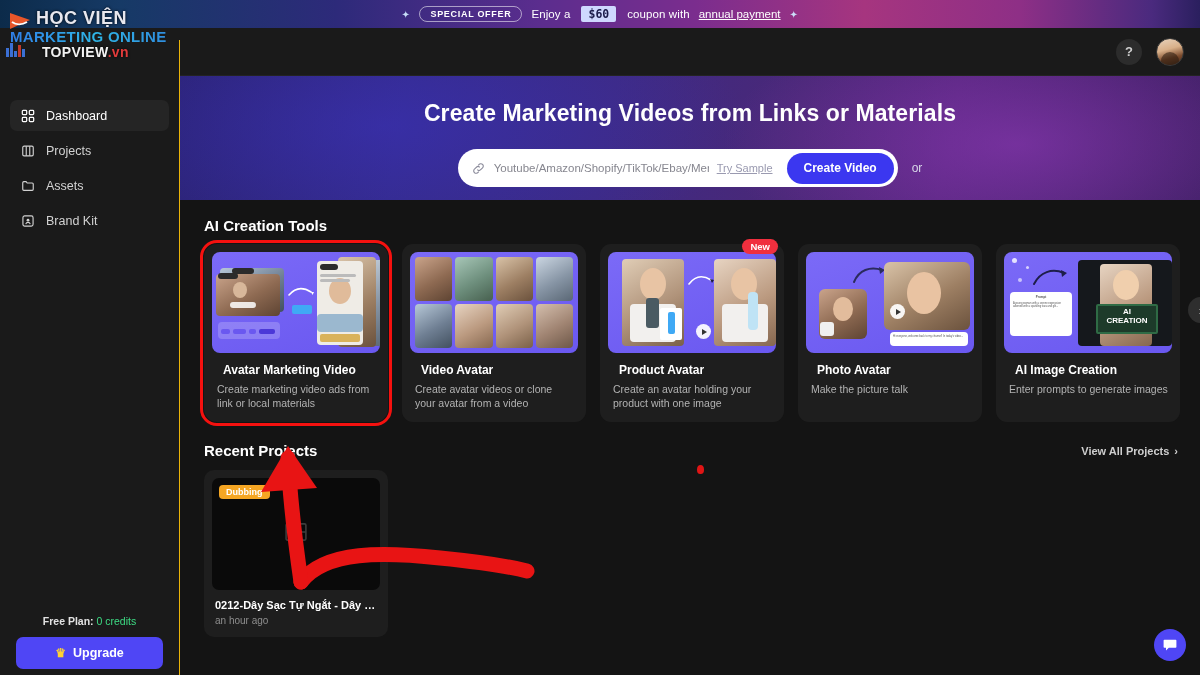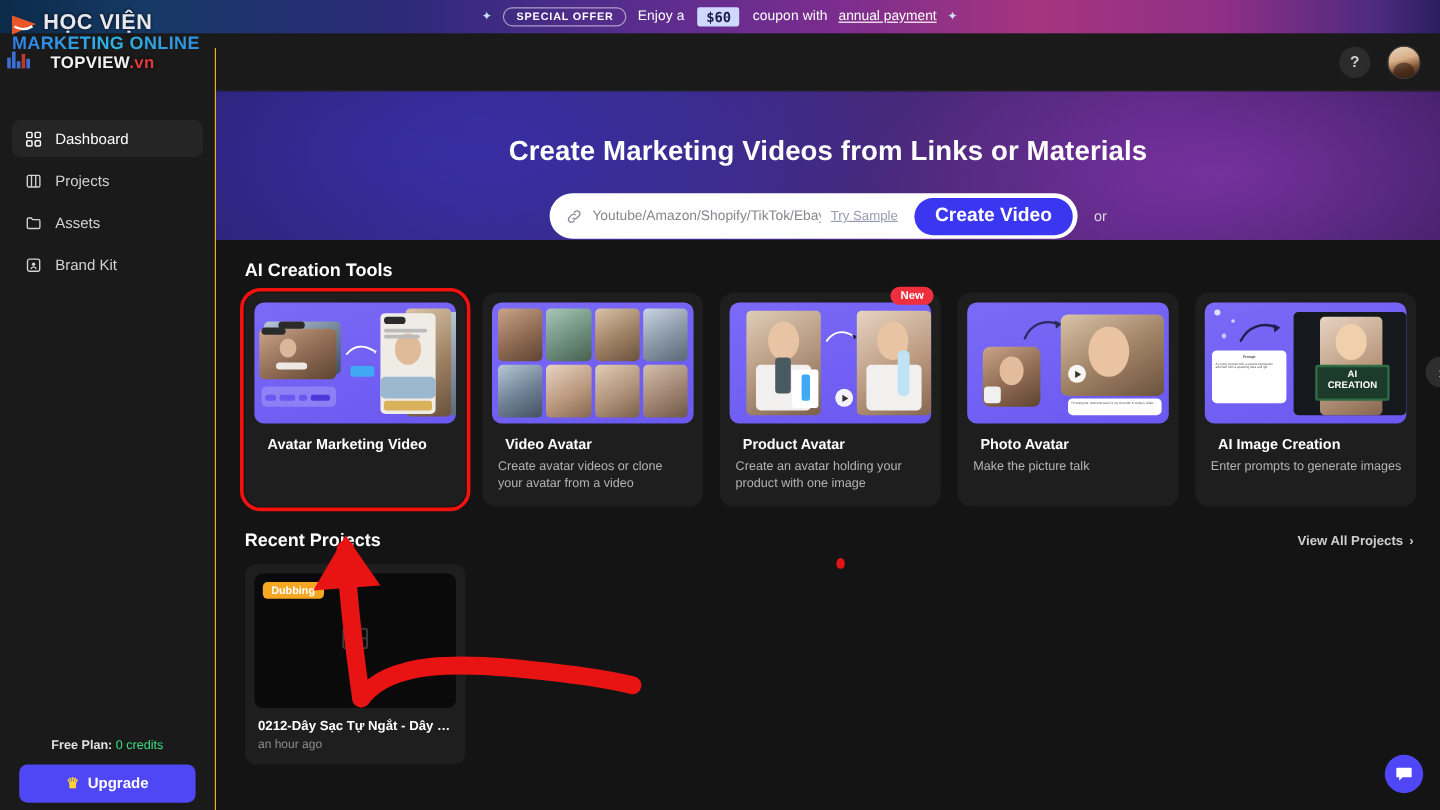--- a/index.html
+++ b/index.html
@@ -92,42 +92,42 @@
   .hero {
     position: relative; margin: 0; width: 1020px; height: 124px;
     background:
       radial-gradient(ellipse 420px 180px at 82% 55%, rgba(150,60,190,.55), transparent 70%),
       radial-gradient(ellipse 520px 200px at 20% 40%, rgba(60,50,190,.55), transparent 70%),
       linear-gradient(100deg,#2a2270 0%,#332a86 22%,#3d2a82 42%,#4a2878 60%,#52257a 75%,#3d1f63 100%);
     overflow: hidden;
   }
   .hero-title {
     text-align: center; color: #fff; font-size: 23px; font-weight: bold;
-    padding-top: 36px; letter-spacing: .1px;
+    padding-top: 24px; letter-spacing: .1px;
   }
   .hero-row {
     display: flex; align-items: center; justify-content: center; gap: 14px; margin-top: 22px;
   }
   .url-pill {
     width: 440px; height: 38px; background: #fff; border-radius: 19px;
     display: flex; align-items: center; padding: 0 4px 0 14px; gap: 8px;
   }
   .link-icon { color: #8a8a9a; flex: 0 0 14px; display:flex; }
   .url-input {
     flex: 1; border: none; outline: none; background: transparent;
     font-size: 11.5px; color: #333; font-family: "Liberation Sans", sans-serif;
   }
   .url-input::placeholder { color: #86868f; }
   .try-sample {
     font-size: 11px; color: #9a9ab0; text-decoration: underline; cursor: pointer;
     white-space: nowrap; margin-right: 6px;
   }
   .create-btn {
     height: 31px; background: #3b37f0; color: #fff; border: none; border-radius: 16px;
-    padding: 0 17px; font-size: 16px; font-weight: bold; cursor: pointer;
+    padding: 0 17px; font-size: 12px; font-weight: bold; cursor: pointer;
     white-space: nowrap; font-family: "Liberation Sans", sans-serif;
   }
   .or-text { color: #d8d8e8; font-size: 12px; }
   .upload-btn {
     height: 36px; padding: 0 22px; border-radius: 18px;
     background: rgba(255,255,255,.06); border: 1px solid rgba(255,255,255,.35);
     color: #fff; font-size: 12.5px; font-weight: bold; cursor: pointer;
     font-family: "Liberation Sans", sans-serif;
   }
 
@@ -372,20 +372,21 @@
           <div class="ph sk-c" style="left:126px;top:5px;width:38px;height:90px;"></div>
           <div class="ph" style="left:105px;top:9px;width:46px;height:84px;background:#efece6;"></div>
           <div class="face" style="left:128px;top:26px;width:22px;height:26px;background:#e0bb9a;"></div>
           <div class="ph" style="left:108px;top:12px;width:18px;height:6px;background:#2b2b2b;"></div>
           <div class="ph" style="left:108px;top:22px;width:36px;height:3px;background:#bbb;"></div>
           <div class="ph" style="left:108px;top:27px;width:30px;height:3px;background:#bbb;"></div>
           <div class="ph" style="left:105px;top:62px;width:46px;height:18px;background:#9bb8cf;"></div>
           <div class="ph" style="left:108px;top:82px;width:40px;height:8px;background:#d9b25b;border-radius:2px;"></div>
         </div>
         <div class="card-title">Avatar Marketing Video</div>
+        <div class="card-desc">Create marketing video ads from link or local materials</div>
       </div>
 
       <div class="card">
         <div class="thumb">
           <div class="grid8">
             <div class="sk-a"></div>
               <div class="sk-d"></div>
               <div class="sk-c"></div>
               <div class="sk-f"></div>
             <div class="sk-b"></div>

